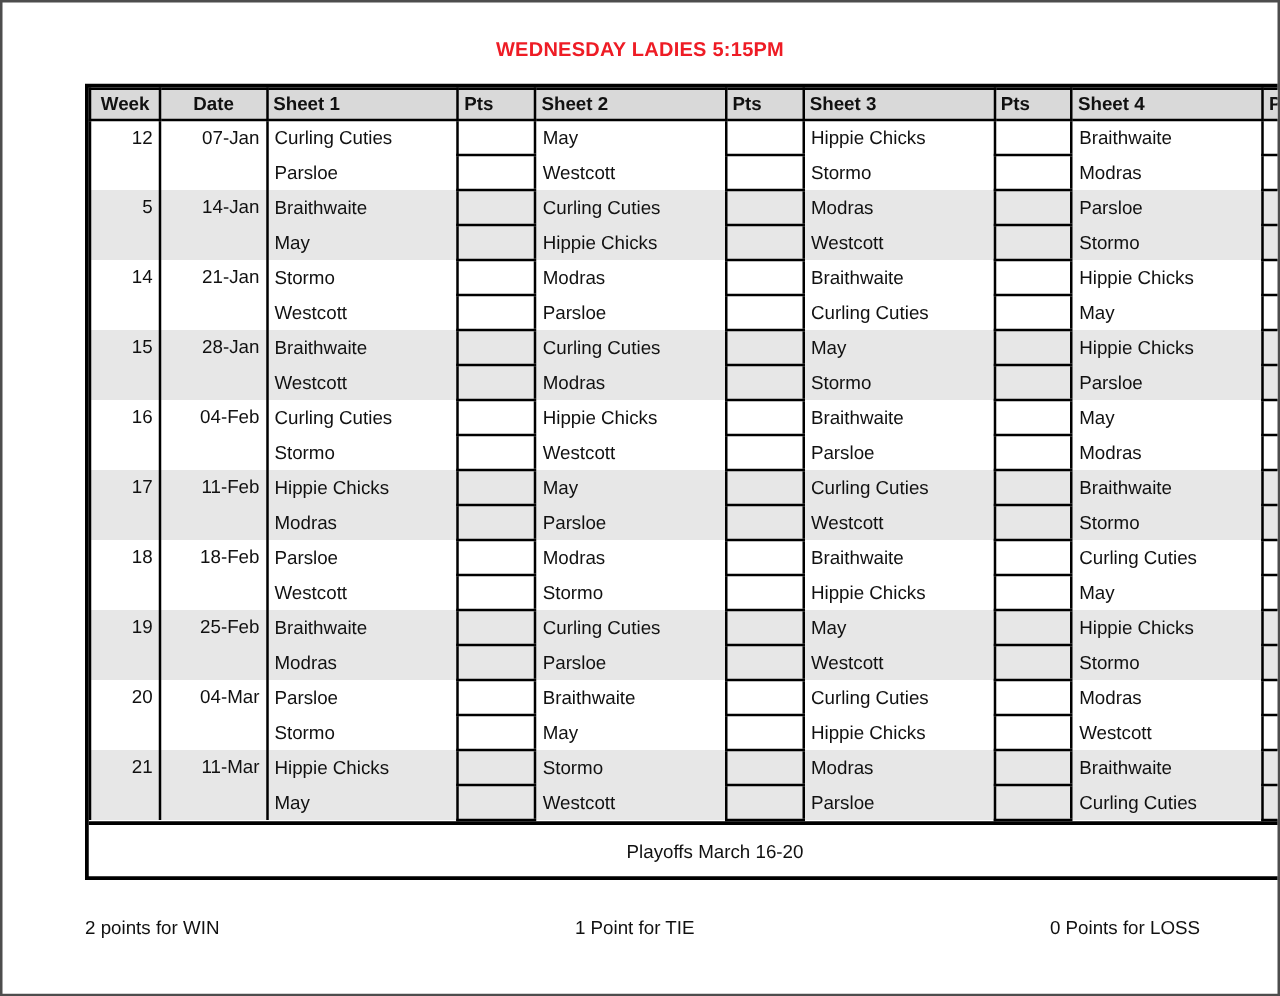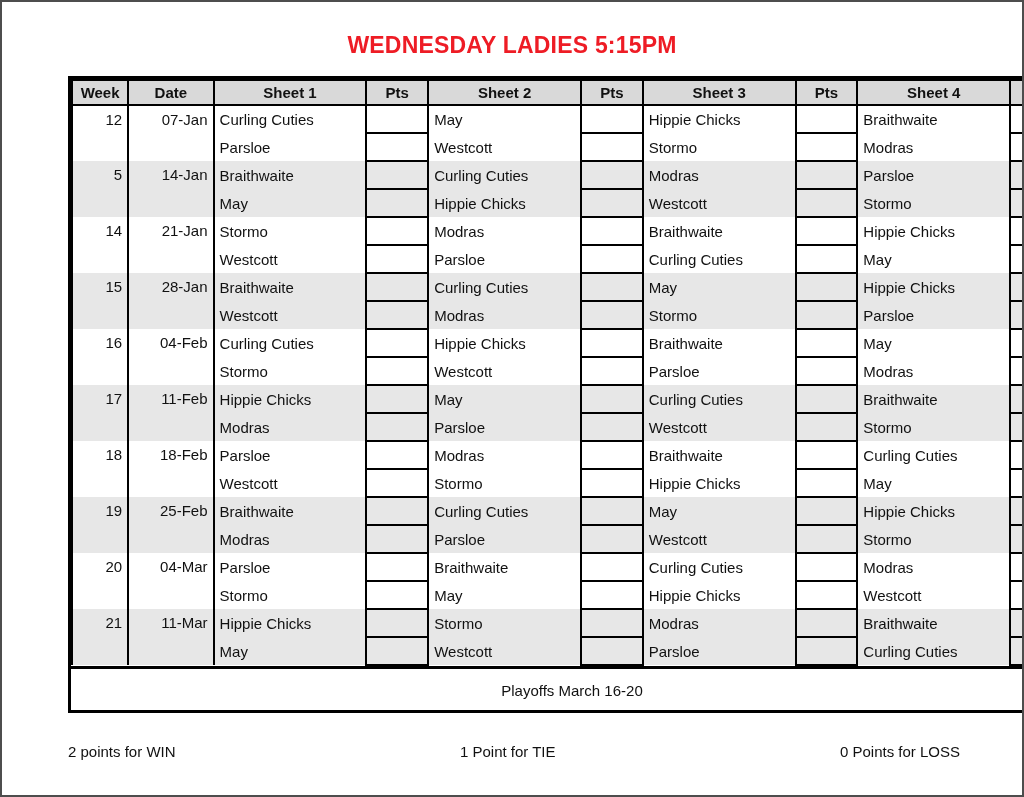--- a/index.html
+++ b/index.html
@@ -8,21 +8,21 @@
   .page {
     width: 1024px; height: 797px;
     border: 2px solid #4d4d4d;
     background: #fff;
     overflow: hidden;
     position: relative;
   }
   .title {
     text-align: center;
     color: #ee1c25;
-    font-size: 23px;
+    font-size: 16px;
     font-weight: bold;
     letter-spacing: 0.2px;
     margin: 30px 0 17px 0;
   }
   .tablewrap {
     margin-left: 66px;
     width: 1008px;
     border: 3px solid #000;
   }
   table {
@@ -32,21 +32,21 @@
     font-size: 15px;
   }
   col.c-week  { width: 50px; }
   col.c-date  { width: 76px; }
   col.c-sheet { width: 136px; }
   col.c-pts   { width: 55px; }
   th {
     background: #d9d9d9;
     border: 2px solid #000;
     font-weight: bold;
-    text-align: center;
+    text-align: left;
     padding: 2px 4px;
     height: 25px;
   }
   th.c { text-align: center; }
   tbody tr { height: 28px; }
   td {
     border-left: 2px solid #000;
     padding: 1px 5px;
     vertical-align: middle;
   }

